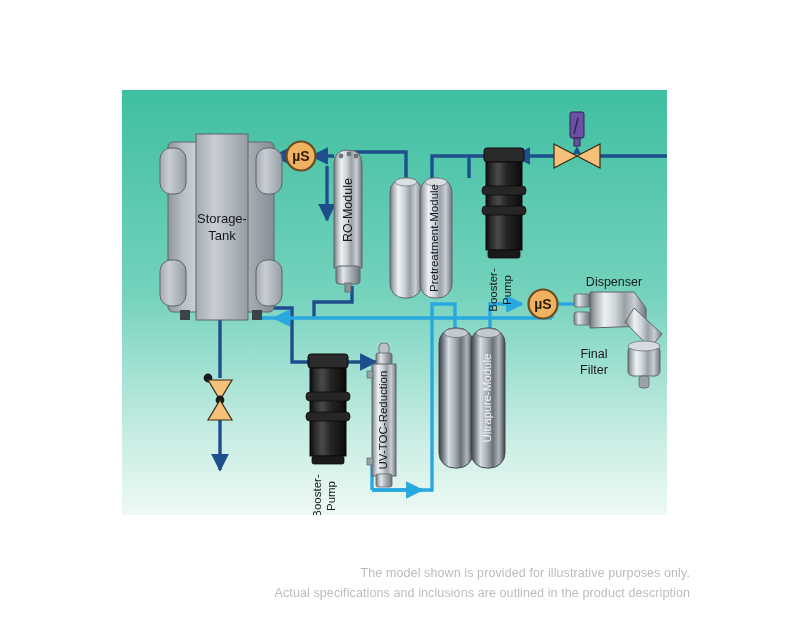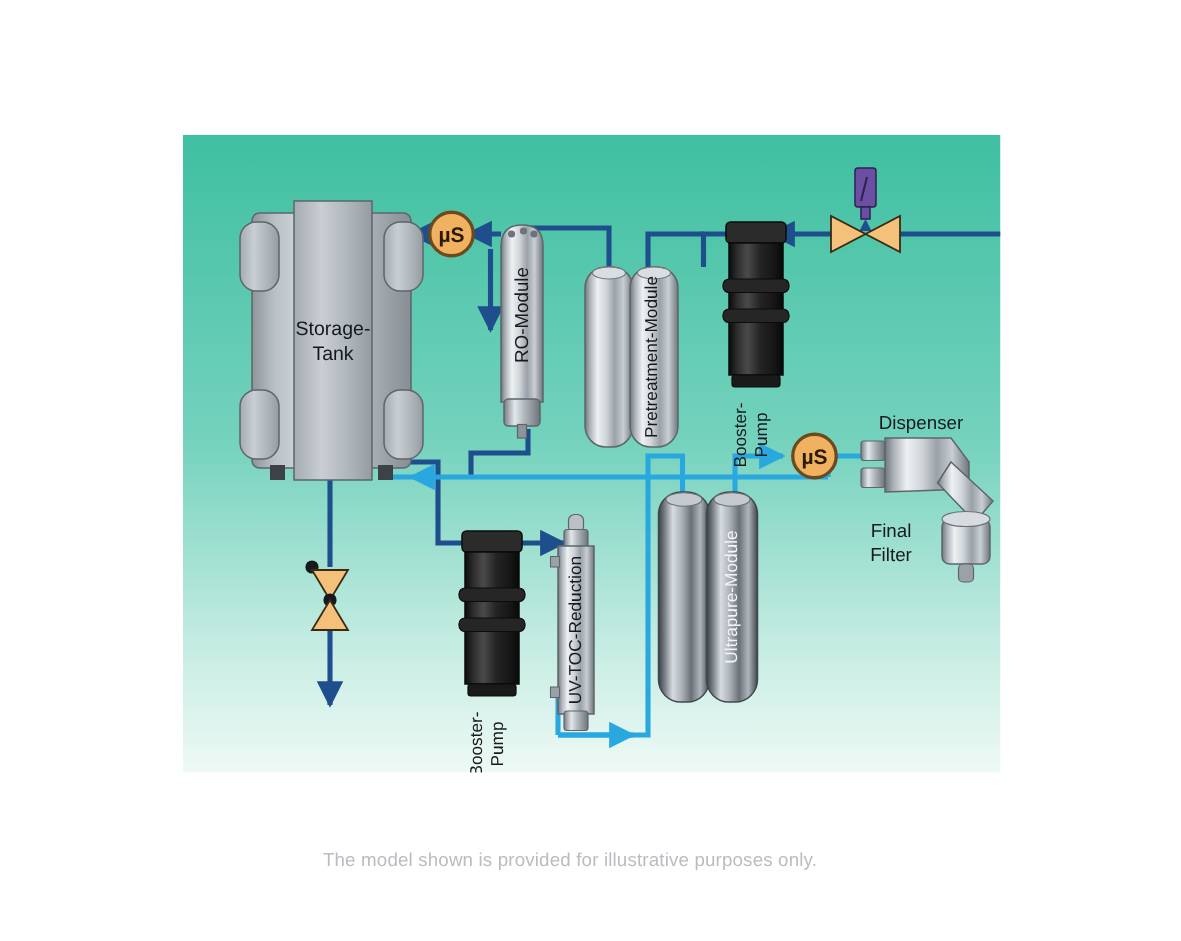--- a/index.html
+++ b/index.html
@@ -13,21 +13,21 @@
   }
   #stage{position:absolute;left:0;top:0;width:787px;height:627px;}
   #diagram-panel{
     position:absolute;left:122px;top:90px;width:545px;height:425px;
   }
   #flow-svg{display:block;width:545px;height:425px;}
   .caption{
     position:absolute;
     right:97px;
     width:620px;
-    text-align:center;
+    text-align:right;
     color:#b9bcc0;
     font-size:12.5px;
     font-family:"Liberation Sans", sans-serif;
     letter-spacing:.1px;
     white-space:nowrap;
   }
   #caption-line-1{top:566px;}
   #caption-line-2{top:586px;}
 </style>
 </head>
@@ -262,14 +262,15 @@
 
       <g>
         <circle cx="421" cy="214" r="14.5" fill="#f0b160" stroke="#6d4a1c" stroke-width="2.2"></circle>
         <text x="421" y="219" text-anchor="middle" font-family="Liberation Sans, sans-serif" font-size="14" font-weight="bold" fill="#2a1a06">µS</text>
       </g>
 
     </svg>
   </div>
 
   <div class="caption" id="caption-line-1">The model shown is provided for illustrative purposes only.</div>
+  <div class="caption" id="caption-line-2">Actual specifications and inclusions are outlined in the product description</div>
 
 </div>
 
 </body></html>

